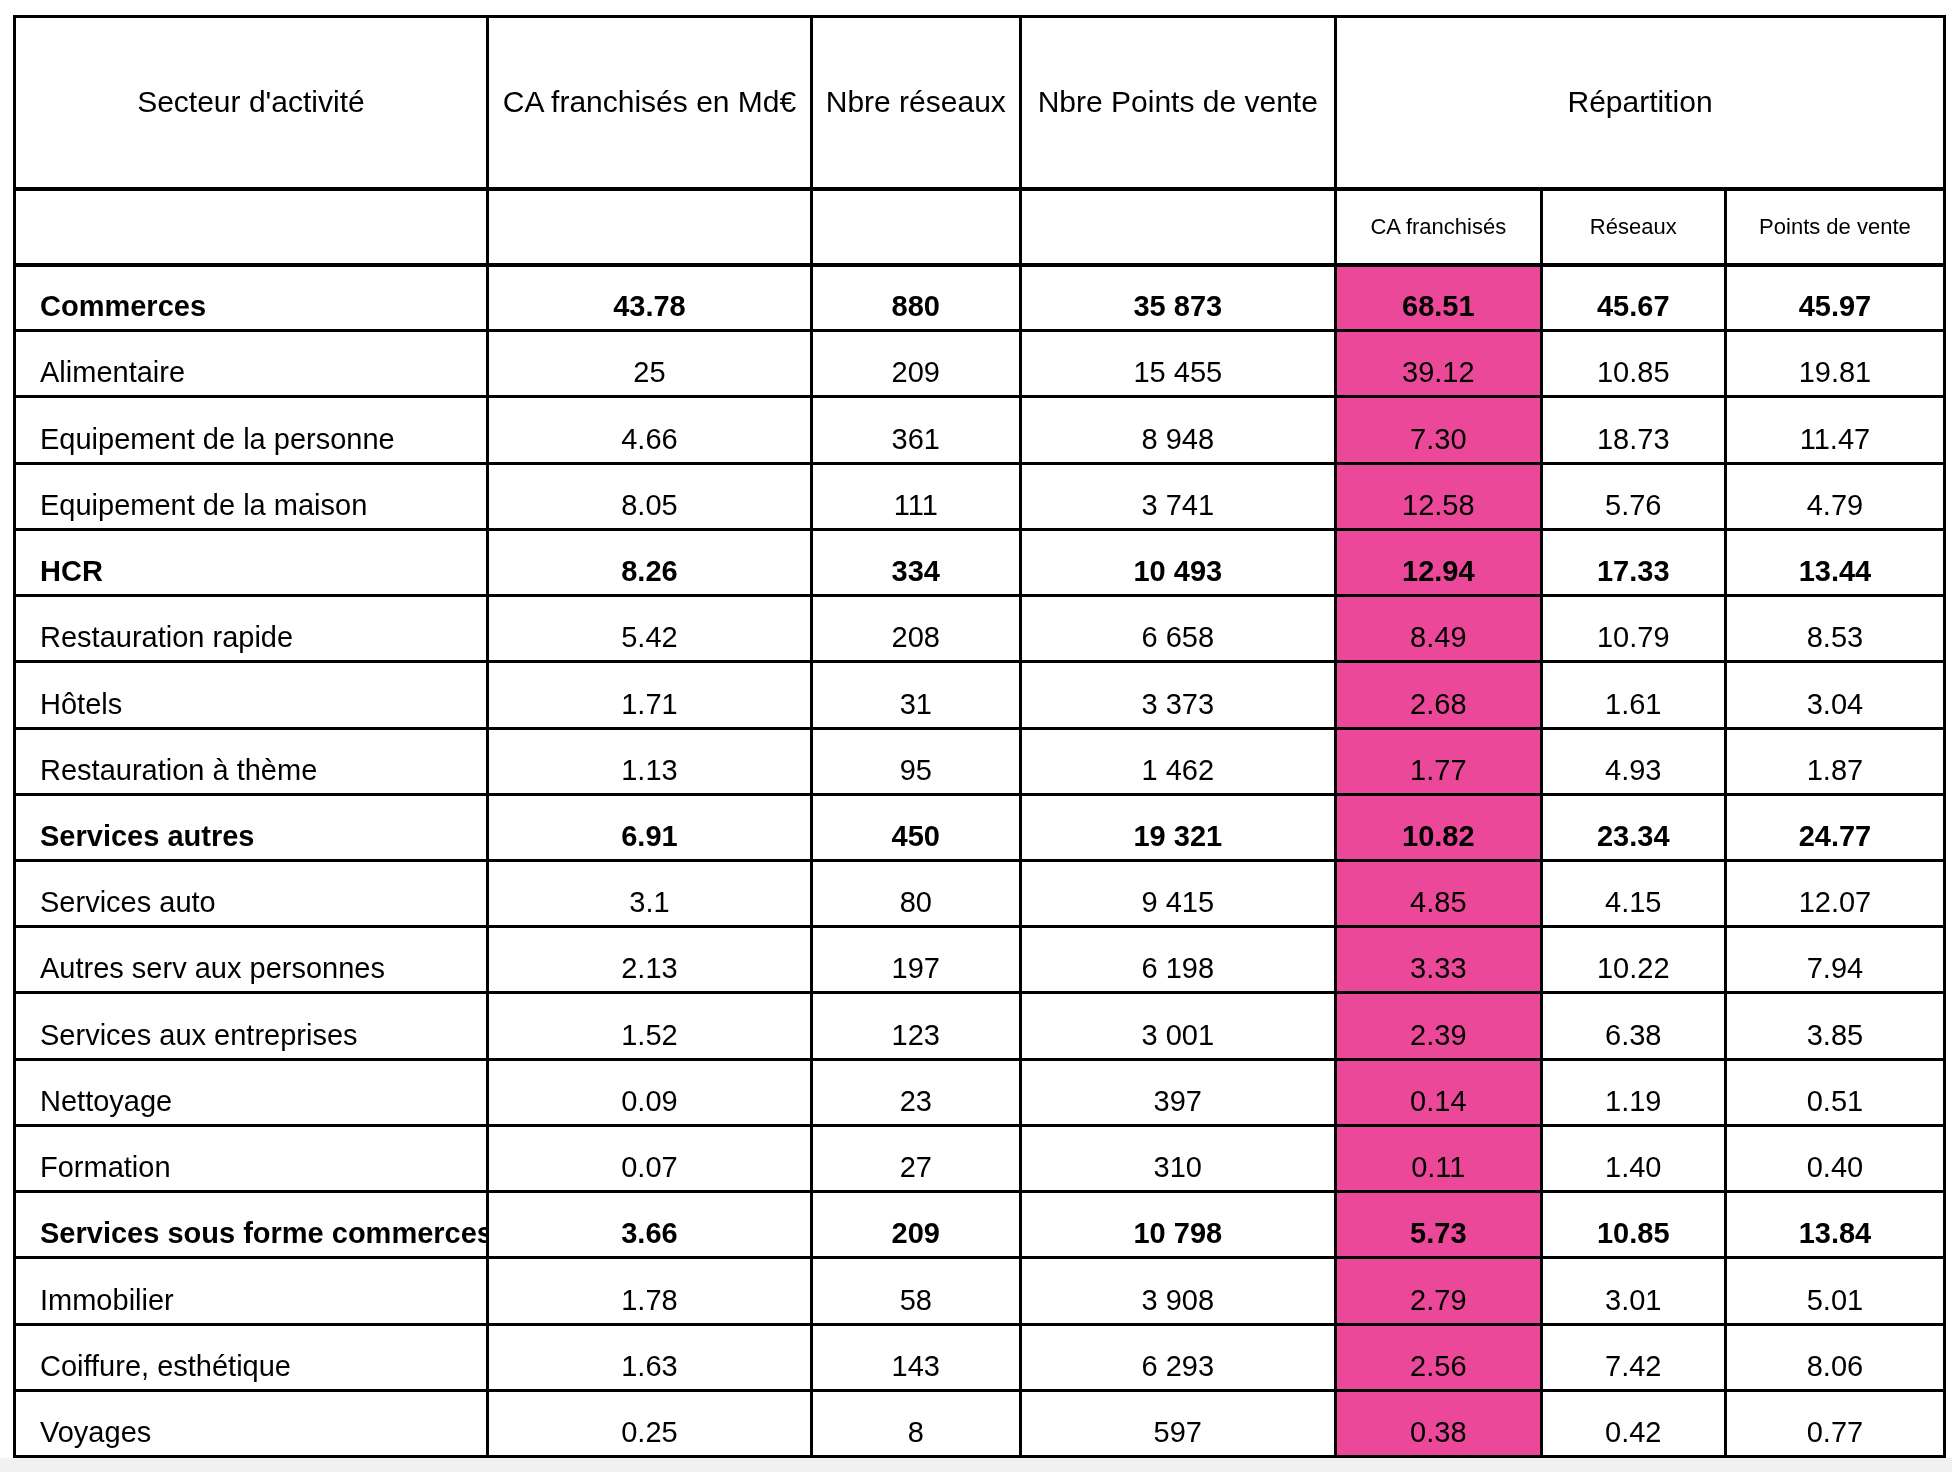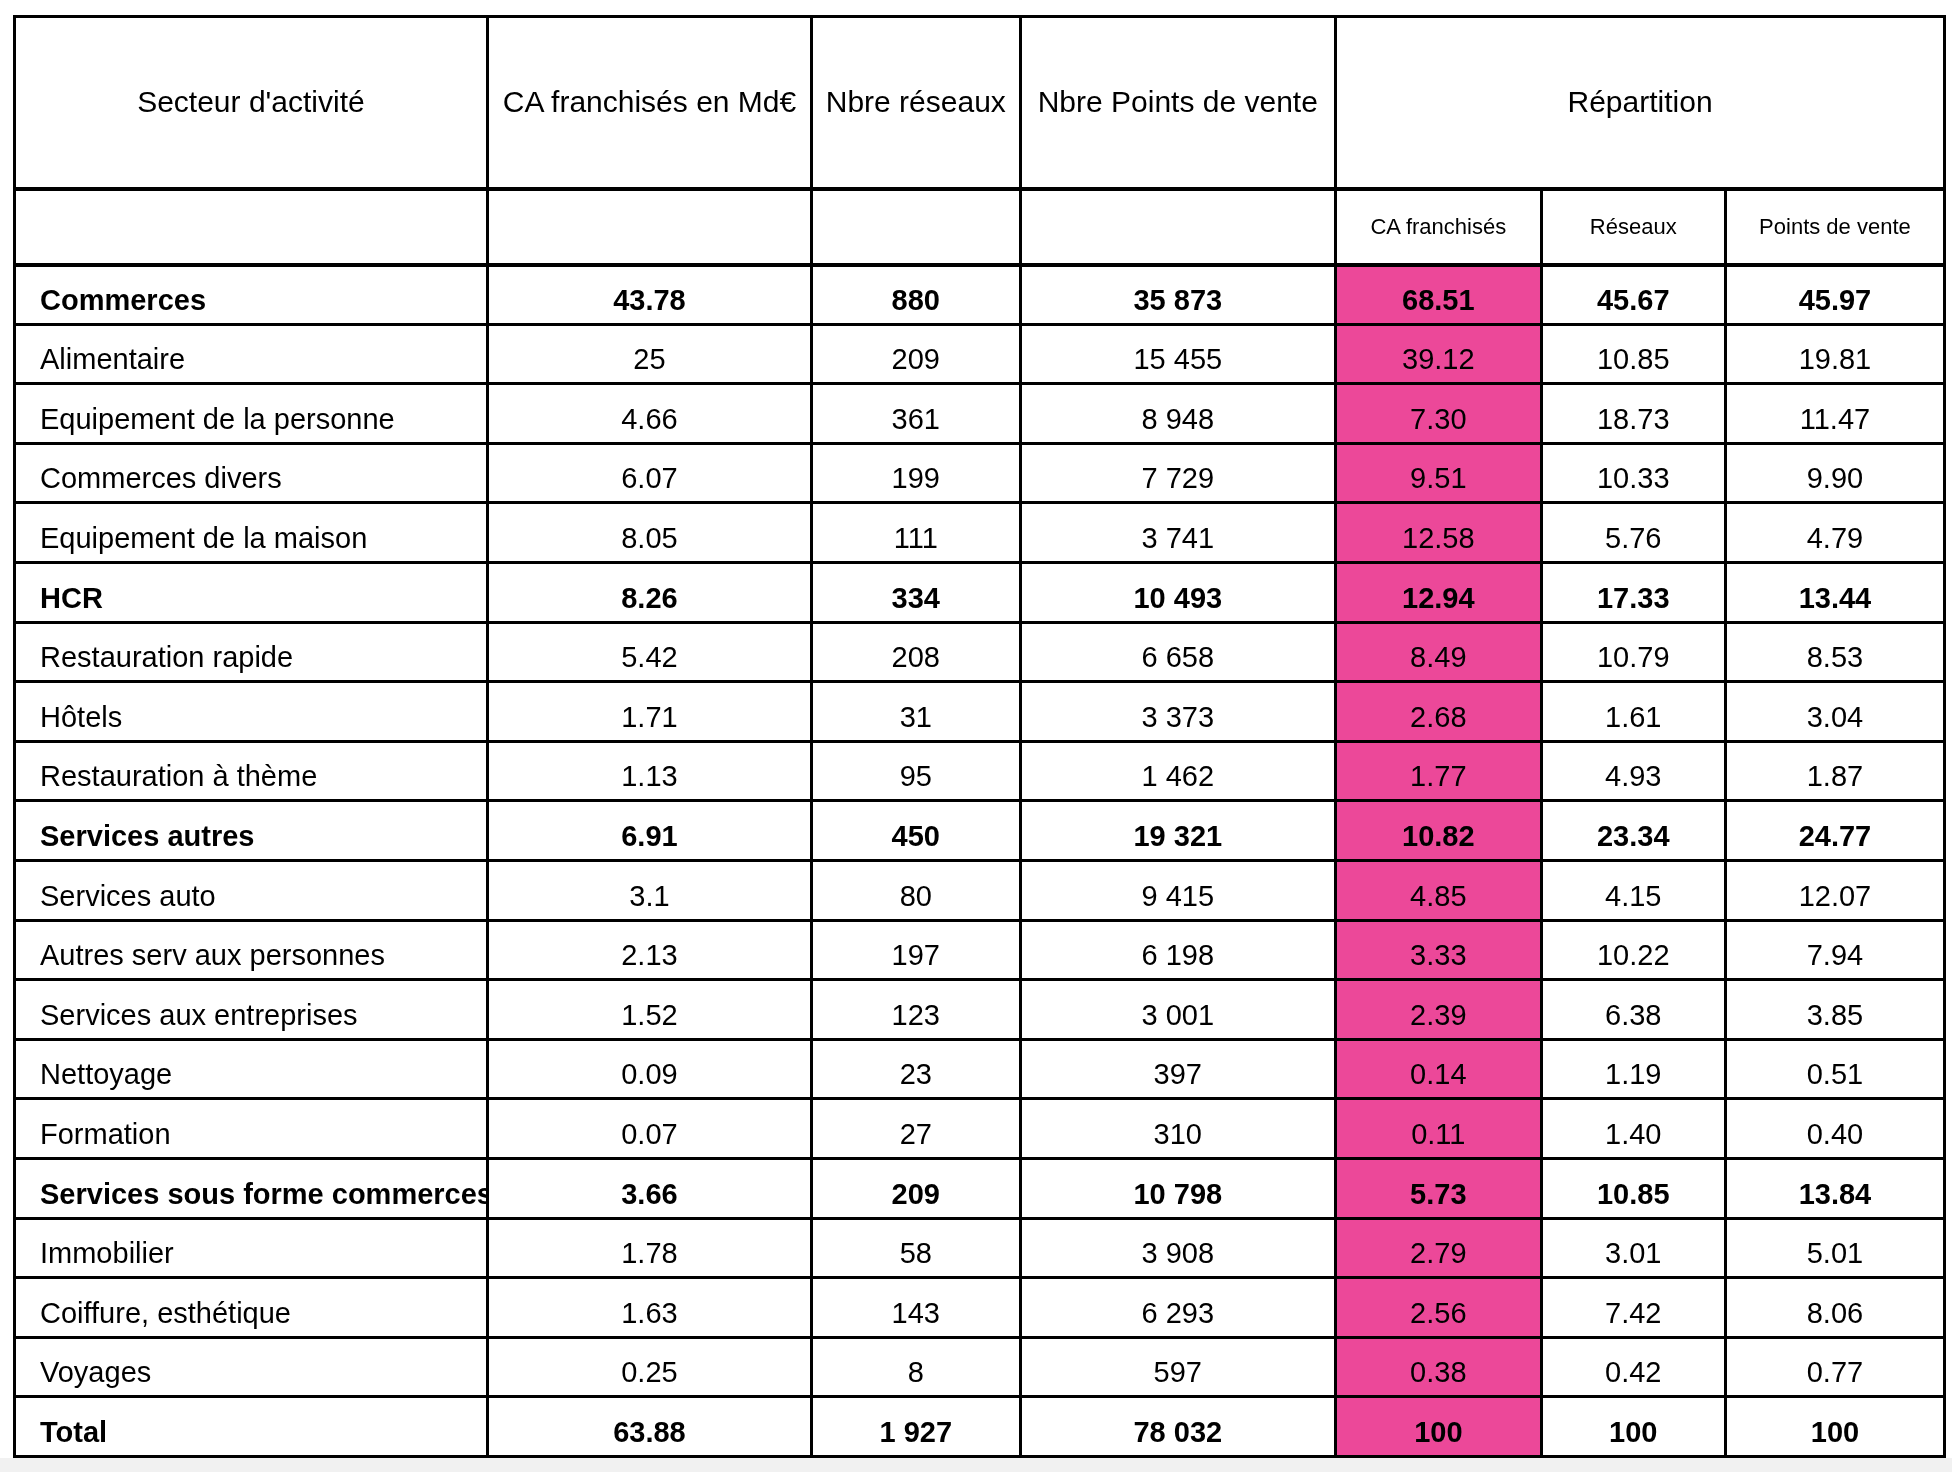--- a/index.html
+++ b/index.html
@@ -121,29 +121,20 @@
         <tr>
           <td class="c-label">Equipement de la personne</td>
           <td class="c-num">4.66</td>
           <td class="c-num">361</td>
           <td class="c-num">8 948</td>
           <td class="c-num shade">7.30</td>
           <td class="c-num">18.73</td>
           <td class="c-num">11.47</td>
         </tr>
         <tr>
-          <td class="c-label">Commerces divers</td>
-          <td class="c-num">6.07</td>
-          <td class="c-num">199</td>
-          <td class="c-num">7 729</td>
-          <td class="c-num shade">9.51</td>
-          <td class="c-num">10.33</td>
-          <td class="c-num">9.90</td>
-        </tr>
-        <tr>
           <td class="c-label">Equipement de la maison</td>
           <td class="c-num">8.05</td>
           <td class="c-num">111</td>
           <td class="c-num">3 741</td>
           <td class="c-num shade">12.58</td>
           <td class="c-num">5.76</td>
           <td class="c-num">4.79</td>
         </tr>
         <tr class="bold">
           <td class="c-label">HCR</td>
@@ -264,26 +255,17 @@
         </tr>
         <tr>
           <td class="c-label">Voyages</td>
           <td class="c-num">0.25</td>
           <td class="c-num">8</td>
           <td class="c-num">597</td>
           <td class="c-num shade">0.38</td>
           <td class="c-num">0.42</td>
           <td class="c-num">0.77</td>
         </tr>
-        <tr class="bold">
-          <td class="c-label">Total</td>
-          <td class="c-num">63.88</td>
-          <td class="c-num">1 927</td>
-          <td class="c-num">78 032</td>
-          <td class="c-num shade">100</td>
-          <td class="c-num">100</td>
-          <td class="c-num">100</td>
-        </tr>
       </tbody>
   </table>
 </div>
 
 <div class="bottom-strip"></div>
 
 </body></html>

